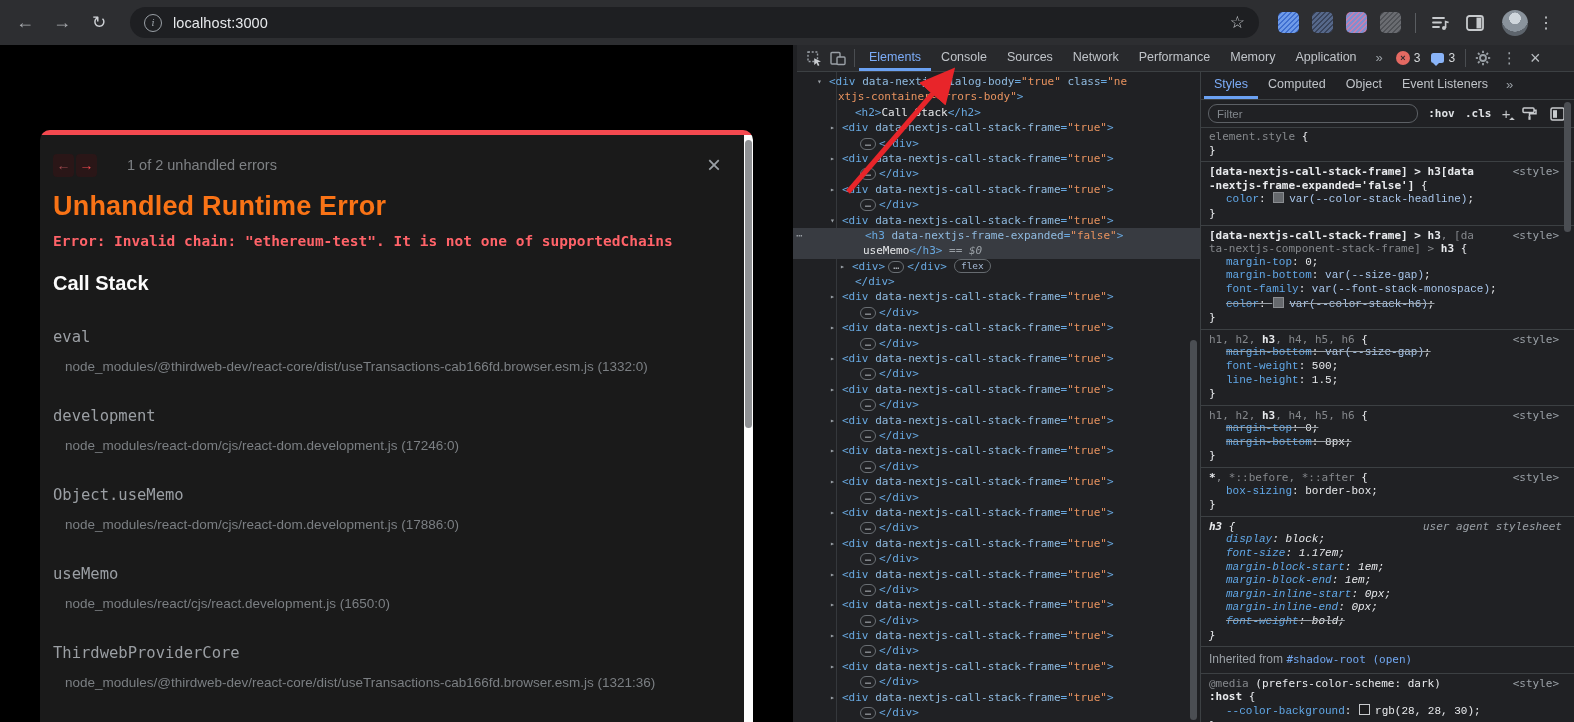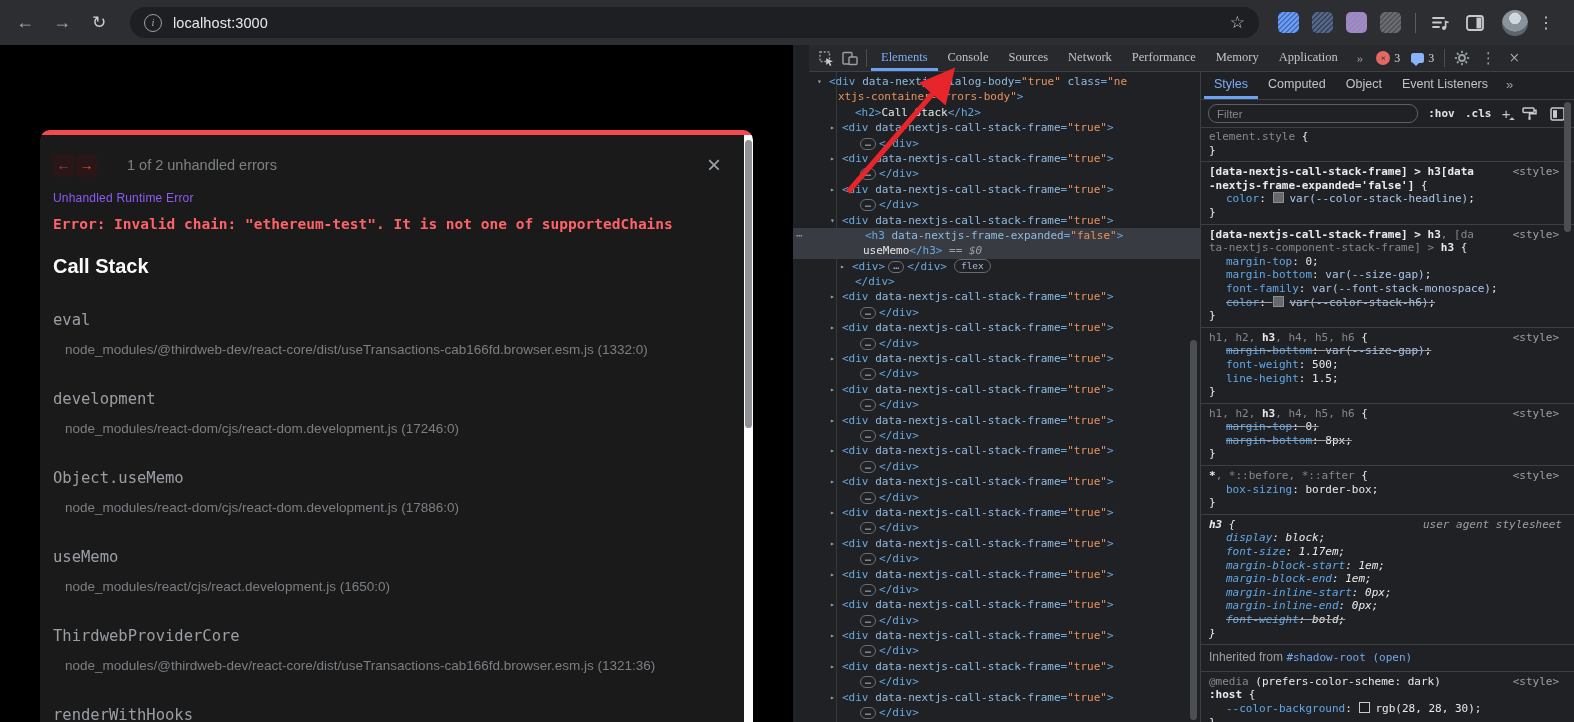--- a/index.html
+++ b/index.html
@@ -40,31 +40,31 @@
   .dlg-thumb{position:absolute;left:1px;right:1px;top:5px;height:288px;background:#8f9194;border-radius:4px;}
   .dialog-inner{padding:17px 46px 0 13px;}
   .dlg-header{display:flex;align-items:center;height:26px;margin-bottom:13px;}
   .pager{display:flex;gap:2px;}
   .pager-btn{width:21px;height:23px;border-radius:4px;background:#2a1617;display:flex;align-items:center;justify-content:center;
     font-size:14px;font-weight:bold;}
   .pager-prev{color:#a04a4e;}
   .pager-next{color:#f4494f;}
   .pager-text{margin-left:30px;color:#7e8184;font-size:14.5px;}
   .dlg-close{margin-left:auto;color:#9aa0a6;font-size:24px;line-height:20px;margin-right:-14px;}
-  .dlg-title{font-size:12px;font-weight:normal;color:#8b5cf6;margin:0 0 11px 0;letter-spacing:.2px;}
+  .dlg-title{font-size:27px;font-weight:bold;color:#f97316;margin:0 0 11px 0;letter-spacing:.2px;}
   .dlg-msg{font-family:"DejaVu Sans Mono",monospace;font-weight:bold;font-size:14.5px;color:#ff6369;margin-bottom:23px;}
   .dlg-callstack{font-size:20px;font-weight:bold;color:#fbfbfb;margin:0 0 2px 0;}
   .frame{margin-top:33px;}
   .f-name{font-family:"DejaVu Sans Mono",monospace;font-size:15.5px;color:#9b9fa4;}
   .f-src{margin-top:13px;font-size:13.5px;color:#7b7f83;padding-left:12px;}
 
   
   .devtools{position:absolute;left:793px;top:45px;right:0;bottom:0;background:#202124;}
-  .dt-toolbar{position:absolute;left:16px;top:0;right:0;height:27px;background:#28292c;border-bottom:1px solid #3c4043;
-    display:flex;align-items:center;padding-left:5px;box-sizing:border-box;font-family:Liberation Serif, serif;}
+  .dt-toolbar{position:absolute;left:4px;top:0;right:0;height:27px;background:#28292c;border-bottom:1px solid #3c4043;
+    display:flex;align-items:center;padding-left:5px;box-sizing:border-box;}
   .dt-ico{width:24px;height:26px;display:flex;align-items:center;justify-content:center;flex:0 0 auto;}
   .dt-sep{width:1px;height:18px;background:#4a4d51;margin:0 4px;flex:0 0 auto;}
   .dt-tabs{display:flex;height:100%;}
   .dt-tab{padding:0 10px;line-height:25px;font-size:12.5px;color:#c0c4c9;white-space:nowrap;}
   .dt-tab.active{color:#7cacf8;box-shadow:inset 0 -3px 0 #6ba1f2;}
   .more-tabs{color:#9aa0a6;font-size:13px;padding:0 9px;line-height:26px;}
   .err-badge{display:flex;align-items:center;margin-left:4px;}
   .err-circle{width:14px;height:14px;border-radius:50%;background:#e46962;color:#28292c;font-size:9px;font-weight:bold;
     display:flex;align-items:center;justify-content:center;}
   .badge-count{color:#d6d9dc;font-size:12px;margin-left:4px;}
@@ -112,21 +112,21 @@
   .sp-body{position:absolute;left:0;right:0;top:55px;bottom:0;overflow:hidden;
     font-family:"DejaVu Sans Mono",monospace;font-size:11px;line-height:13.6px;}
   .sec{position:relative;border-bottom:1px solid #3c4043;padding:3px 8px 4px 8px;}
   .sec.ua{font-style:italic;}
   .origin{position:absolute;right:15px;top:3px;color:#9aa0a6;}
   .ua-origin{right:12px;font-style:italic;}
   .sel-line{padding-right:88px;word-break:break-all;white-space:pre-wrap;}
   .sn{color:#e8eaed;}
   .snb{color:#e8eaed;font-weight:bold;}
   .sd{color:#85888c;}
-  .decl{padding-left:17px;white-space:nowrap;}
+  .decl{padding-left:17px;white-space:nowrap;font-family:Liberation Mono, monospace;}
   .decl.struck{text-decoration:line-through;text-decoration-color:#9aa0a6;}
   .prop{color:#61a8e8;}
   .val{color:#e8eaed;}
   .varref{color:#a9c7ec;}
   .cbrace{color:#e8eaed;}
   .swatch{display:inline-block;width:9px;height:9px;border:1px solid #8a8d91;margin:0 5px 0 1px;vertical-align:-1px;background:#66696d;}
   .swatch.lightb{border:1px solid #c8cacd;}
   .sec.inherited{font-family:"Liberation Sans",sans-serif;font-size:12px;color:#9aa0a6;padding:6px 8px;}
   .shadow-link{font-family:"DejaVu Sans Mono",monospace;font-size:11px;color:#71a7f0;}
   .media-line .sd{color:#85888c;}

